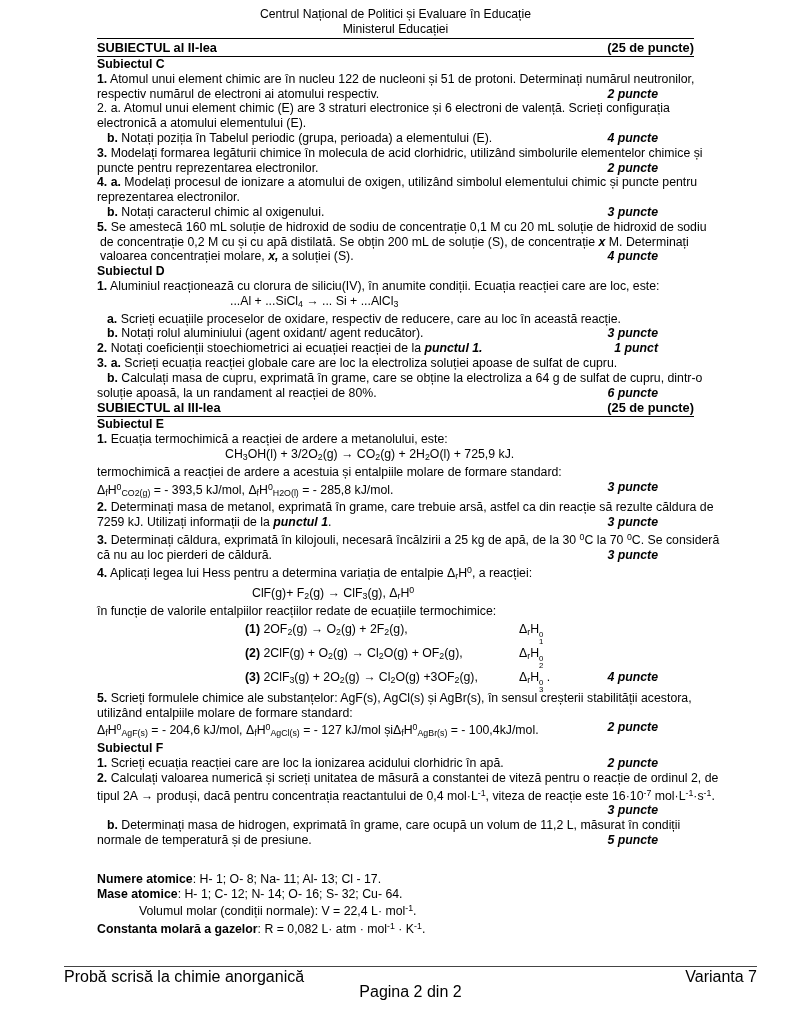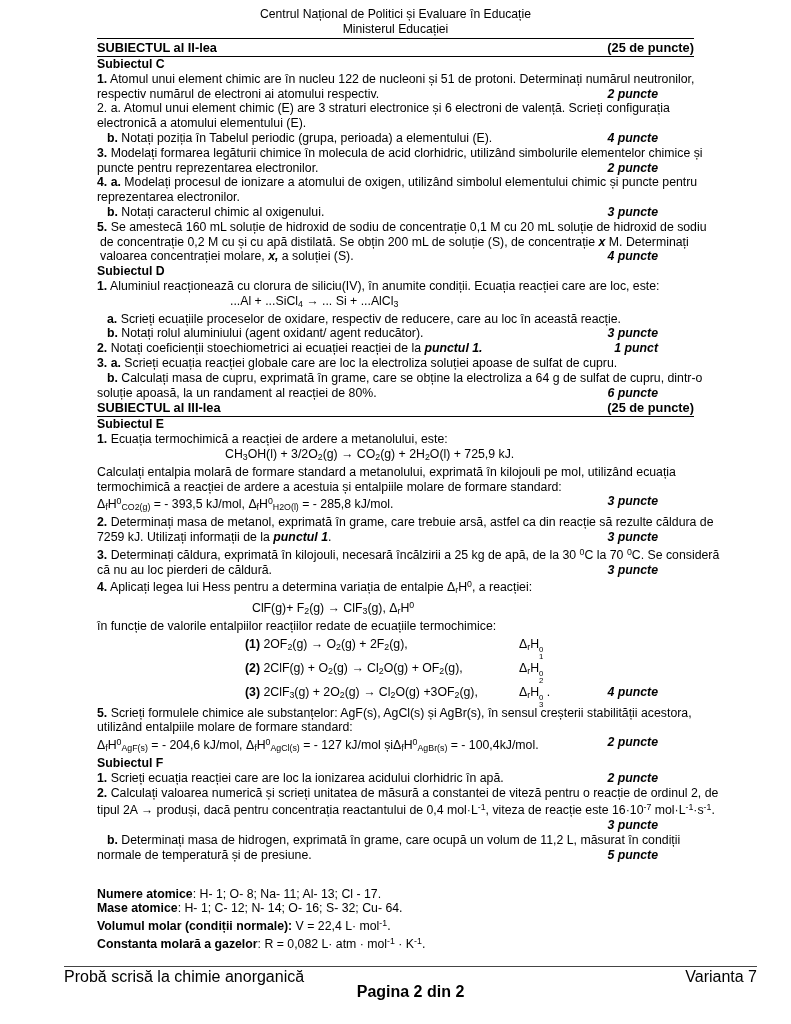--- a/index.html
+++ b/index.html
@@ -13,21 +13,21 @@
   .bar-top{border-top:1.4px solid #000;padding-top:1px;}
   .ln{position:relative;white-space:nowrap;min-height:14.8px;}
   .pts{position:absolute;right:36px;top:0;font-weight:bold;font-style:italic;}
   .sb{font-size:8.8px;vertical-align:-2px;}
   .sp{font-size:8.8px;vertical-align:4px;}
   .stk{display:inline-flex;flex-direction:column;font-size:7.8px;line-height:7.4px;
        vertical-align:-4px;text-align:left;}
   .footer{position:absolute;left:64px;top:966px;width:693px;font-size:16px;line-height:15px;}
   .footer-rule{border-top:1px solid #444;margin-bottom:2px;}
   .footer-row{display:flex;justify-content:space-between;}
-  .footer-center{text-align:center;font-weight:bold;}
+  .footer-center{text-align:center;}
 </style>
 </head>
 <body>
 
 <div class="page">
 
   <div class="doc-header">
     <div>Centrul Național de Politici și Evaluare în Educație</div>
     <div>Ministerul Educației</div>
   </div>
@@ -60,21 +60,20 @@
       <div class="ln"><span style="font-weight: bold;">3. a.</span><span> Scrieți ecuația reacției globale care are loc la electroliza soluției apoase de sulfat de cupru.</span></div>
       <div class="ln" style="padding-left: 10px;"><span style="font-weight: bold;">b.</span><span> Calculați masa de cupru, exprimată în grame, care se obține la electroliza a 64 g de sulfat de cupru, dintr-o</span></div>
       <div class="ln"><span>soluție apoasă, la un randament al reacției de 80%.</span><span class="pts">6 puncte</span></div>
       <div class="bar">
         <span>SUBIECTUL al III-lea</span>
         <span>(25 de puncte)</span>
       </div>
       <div class="ln"><span style="font-weight: bold;">Subiectul E</span></div>
       <div class="ln"><span style="font-weight: bold;">1.</span><span> Ecuația termochimică a reacției de ardere a metanolului, este:</span></div>
       <div class="ln" style="padding-left: 128px;"><span>CH</span><span class="sb">3</span><span>OH(l) + 3/2O</span><span class="sb">2</span><span>(g) → CO</span><span class="sb">2</span><span>(g) + 2H</span><span class="sb">2</span><span>O(l) + 725,9 kJ.</span></div>
-      <div class="ln"><span>Calculați entalpia molară de formare standard a metanolului, exprimată în kilojouli pe mol, utilizând ecuația</span></div>
       <div class="ln"><span>termochimică a reacției de ardere a acestuia și entalpiile molare de formare standard:</span></div>
       <div class="ln"><span>Δ</span><span class="sb">f</span><span>H</span><span class="sp">0</span><span class="sb">CO2(g)</span><span> = - 393,5 kJ/mol, Δ</span><span class="sb">f</span><span>H</span><span class="sp">0</span><span class="sb">H2O(l)</span><span> = - 285,8 kJ/mol.</span><span class="pts">3 puncte</span></div>
       <div class="ln"><span style="font-weight: bold;">2.</span><span> Determinați masa de metanol, exprimată în grame, care trebuie arsă, astfel ca din reacție să rezulte căldura de</span></div>
       <div class="ln"><span>7259 kJ. Utilizați informații de la </span><span style="font-weight: bold; font-style: italic;">punctul 1</span><span>.</span><span class="pts">3 puncte</span></div>
       <div class="ln"><span style="font-weight: bold;">3.</span><span> Determinați căldura, exprimată în kilojouli, necesară încălzirii a 25 kg de apă, de la 30 </span><span class="sp">0</span><span>C la 70 </span><span class="sp">0</span><span>C. Se consideră</span></div>
       <div class="ln"><span>că nu au loc pierderi de căldură.</span><span class="pts">3 puncte</span></div>
       <div class="ln"><span style="font-weight: bold;">4.</span><span> Aplicați legea lui Hess pentru a determina variația de entalpie Δ</span><span class="sb">r</span><span>H</span><span class="sp">0</span><span>, a reacției:</span></div>
       <div class="ln" style="padding-left: 155px;"><span>ClF(g)+ F</span><span class="sb">2</span><span>(g) → ClF</span><span class="sb">3</span><span>(g), Δ</span><span class="sb">r</span><span>H</span><span class="sp">0</span></div>
       <div class="ln"><span>în funcție de valorile entalpiilor reacțiilor redate de ecuațiile termochimice:</span></div>
       <div class="ln" style="line-height: 21px; padding-left: 148px;"><span style="font-weight: bold;">(1)</span><span> 2OF</span><span class="sb">2</span><span>(g) → O</span><span class="sb">2</span><span>(g) + 2F</span><span class="sb">2</span><span>(g),</span><span style="position: absolute; left: 422px;"><span>Δ</span><span class="sb">r</span><span>H<span class="stk">
@@ -97,21 +96,21 @@
       <div class="ln"><span style="font-weight: bold;">2.</span><span> Calculați valoarea numerică și scrieți unitatea de măsură a constantei de viteză pentru o reacție de ordinul 2, de</span></div>
       <div class="ln"><span>tipul 2A → produși, dacă pentru concentrația reactantului de 0,4 mol·L</span><span class="sp">-1</span><span>, viteza de reacție este 16·10</span><span class="sp">-7</span><span> mol·L</span><span class="sp">-1</span><span>·s</span><span class="sp">-1</span><span>.</span></div>
       <div class="ln">
         <span class="pts">3 puncte</span>
       </div>
       <div class="ln" style="padding-left: 10px;"><span style="font-weight: bold;">b.</span><span> Determinați masa de hidrogen, exprimată în grame, care ocupă un volum de 11,2 L, măsurat în condiții</span></div>
       <div class="ln"><span>normale de temperatură și de presiune.</span><span class="pts">5 puncte</span></div>
       <div style="height: 24px;"></div>
       <div class="ln"><span style="font-weight: bold;">Numere atomice</span><span>: H- 1; O- 8; Na- 11; Al- 13; Cl - 17.</span></div>
       <div class="ln"><span style="font-weight: bold;">Mase atomice</span><span>: H- 1; C- 12; N- 14; O- 16; S- 32; Cu- 64.</span></div>
-      <div class="ln"><span style="font-weight: bold;">Volumul molar (condiții normale):</span><span> V = 22,4 L· mol</span><span class="sp">-1</span><span>.</span></div>
+      <div class="ln"><span style="font-weight: normal; margin-left: 42px;">Volumul molar (condiții normale):</span><span> V = 22,4 L· mol</span><span class="sp">-1</span><span>.</span></div>
       <div class="ln"><span style="font-weight: bold;">Constanta molară a gazelor</span><span>: R = 0,082 L· atm · mol</span><span class="sp">-1</span><span> · K</span><span class="sp">-1</span><span>.</span></div>
     </div>
 
   <div class="footer">
     <div class="footer-rule"></div>
     <div class="footer-row">
       <span>Probă scrisă la chimie anorganică</span>
       <span>Varianta 7</span>
     </div>
     <div class="footer-center">Pagina 2 din 2</div>

